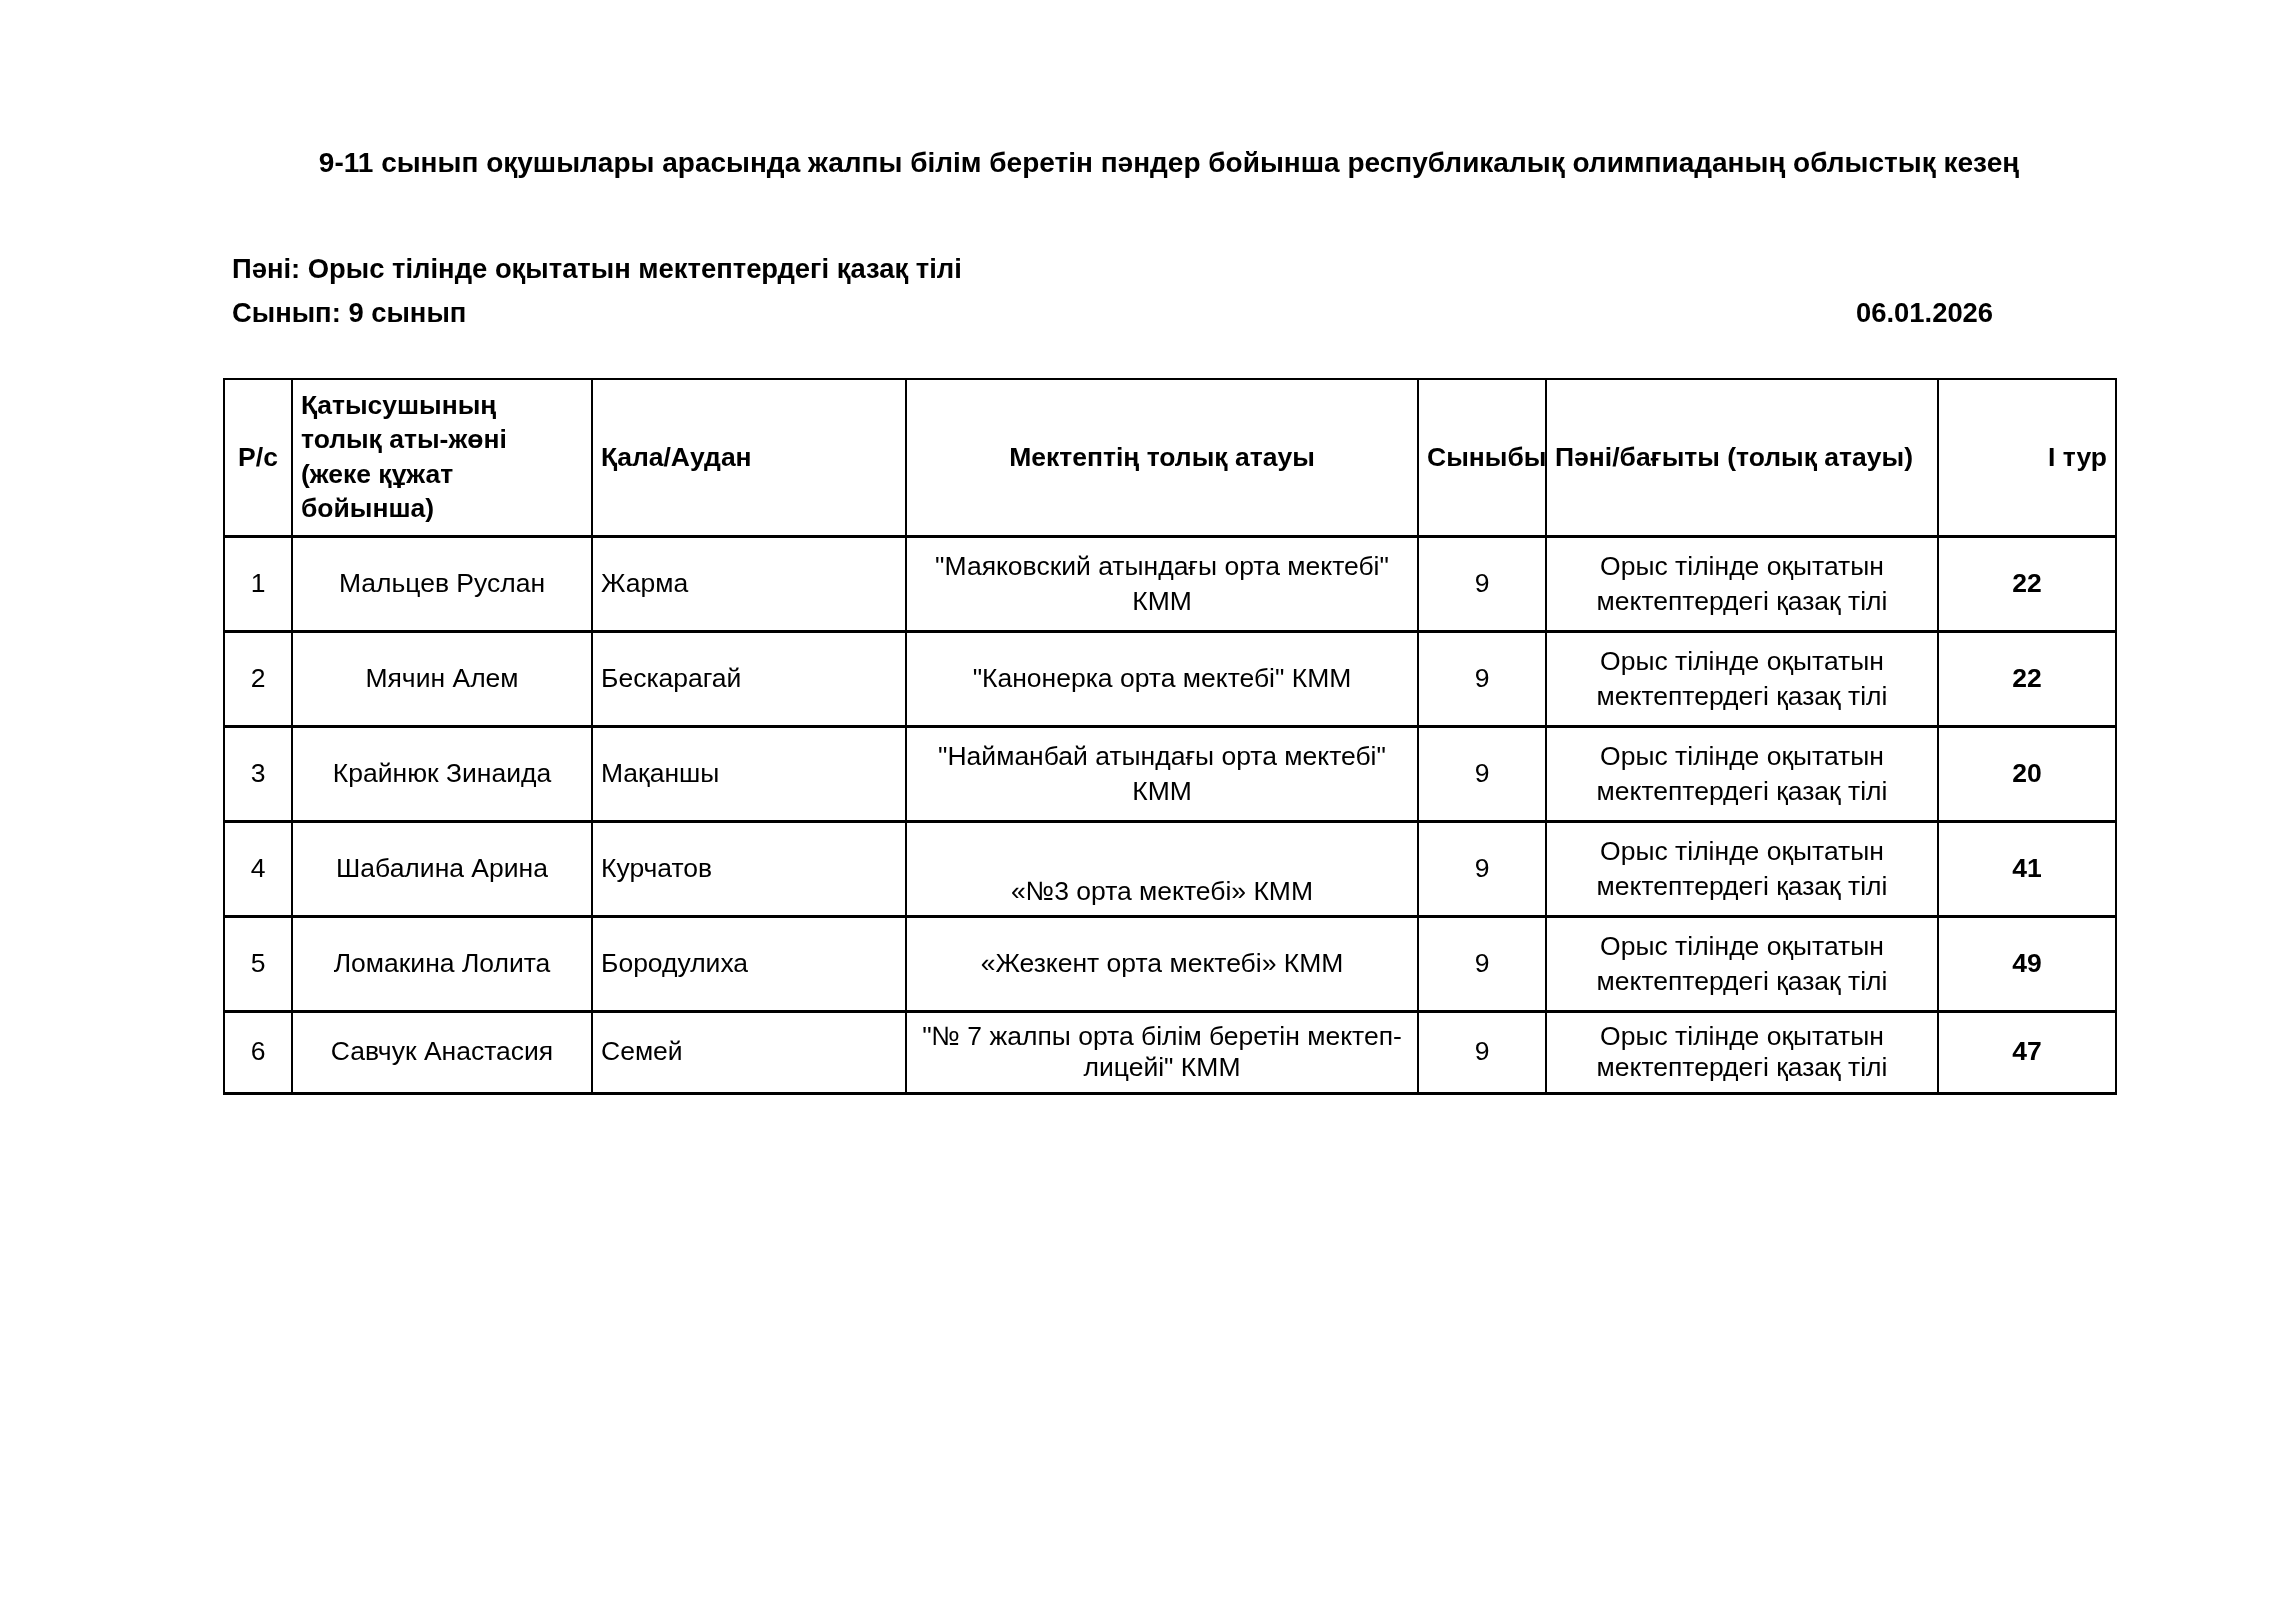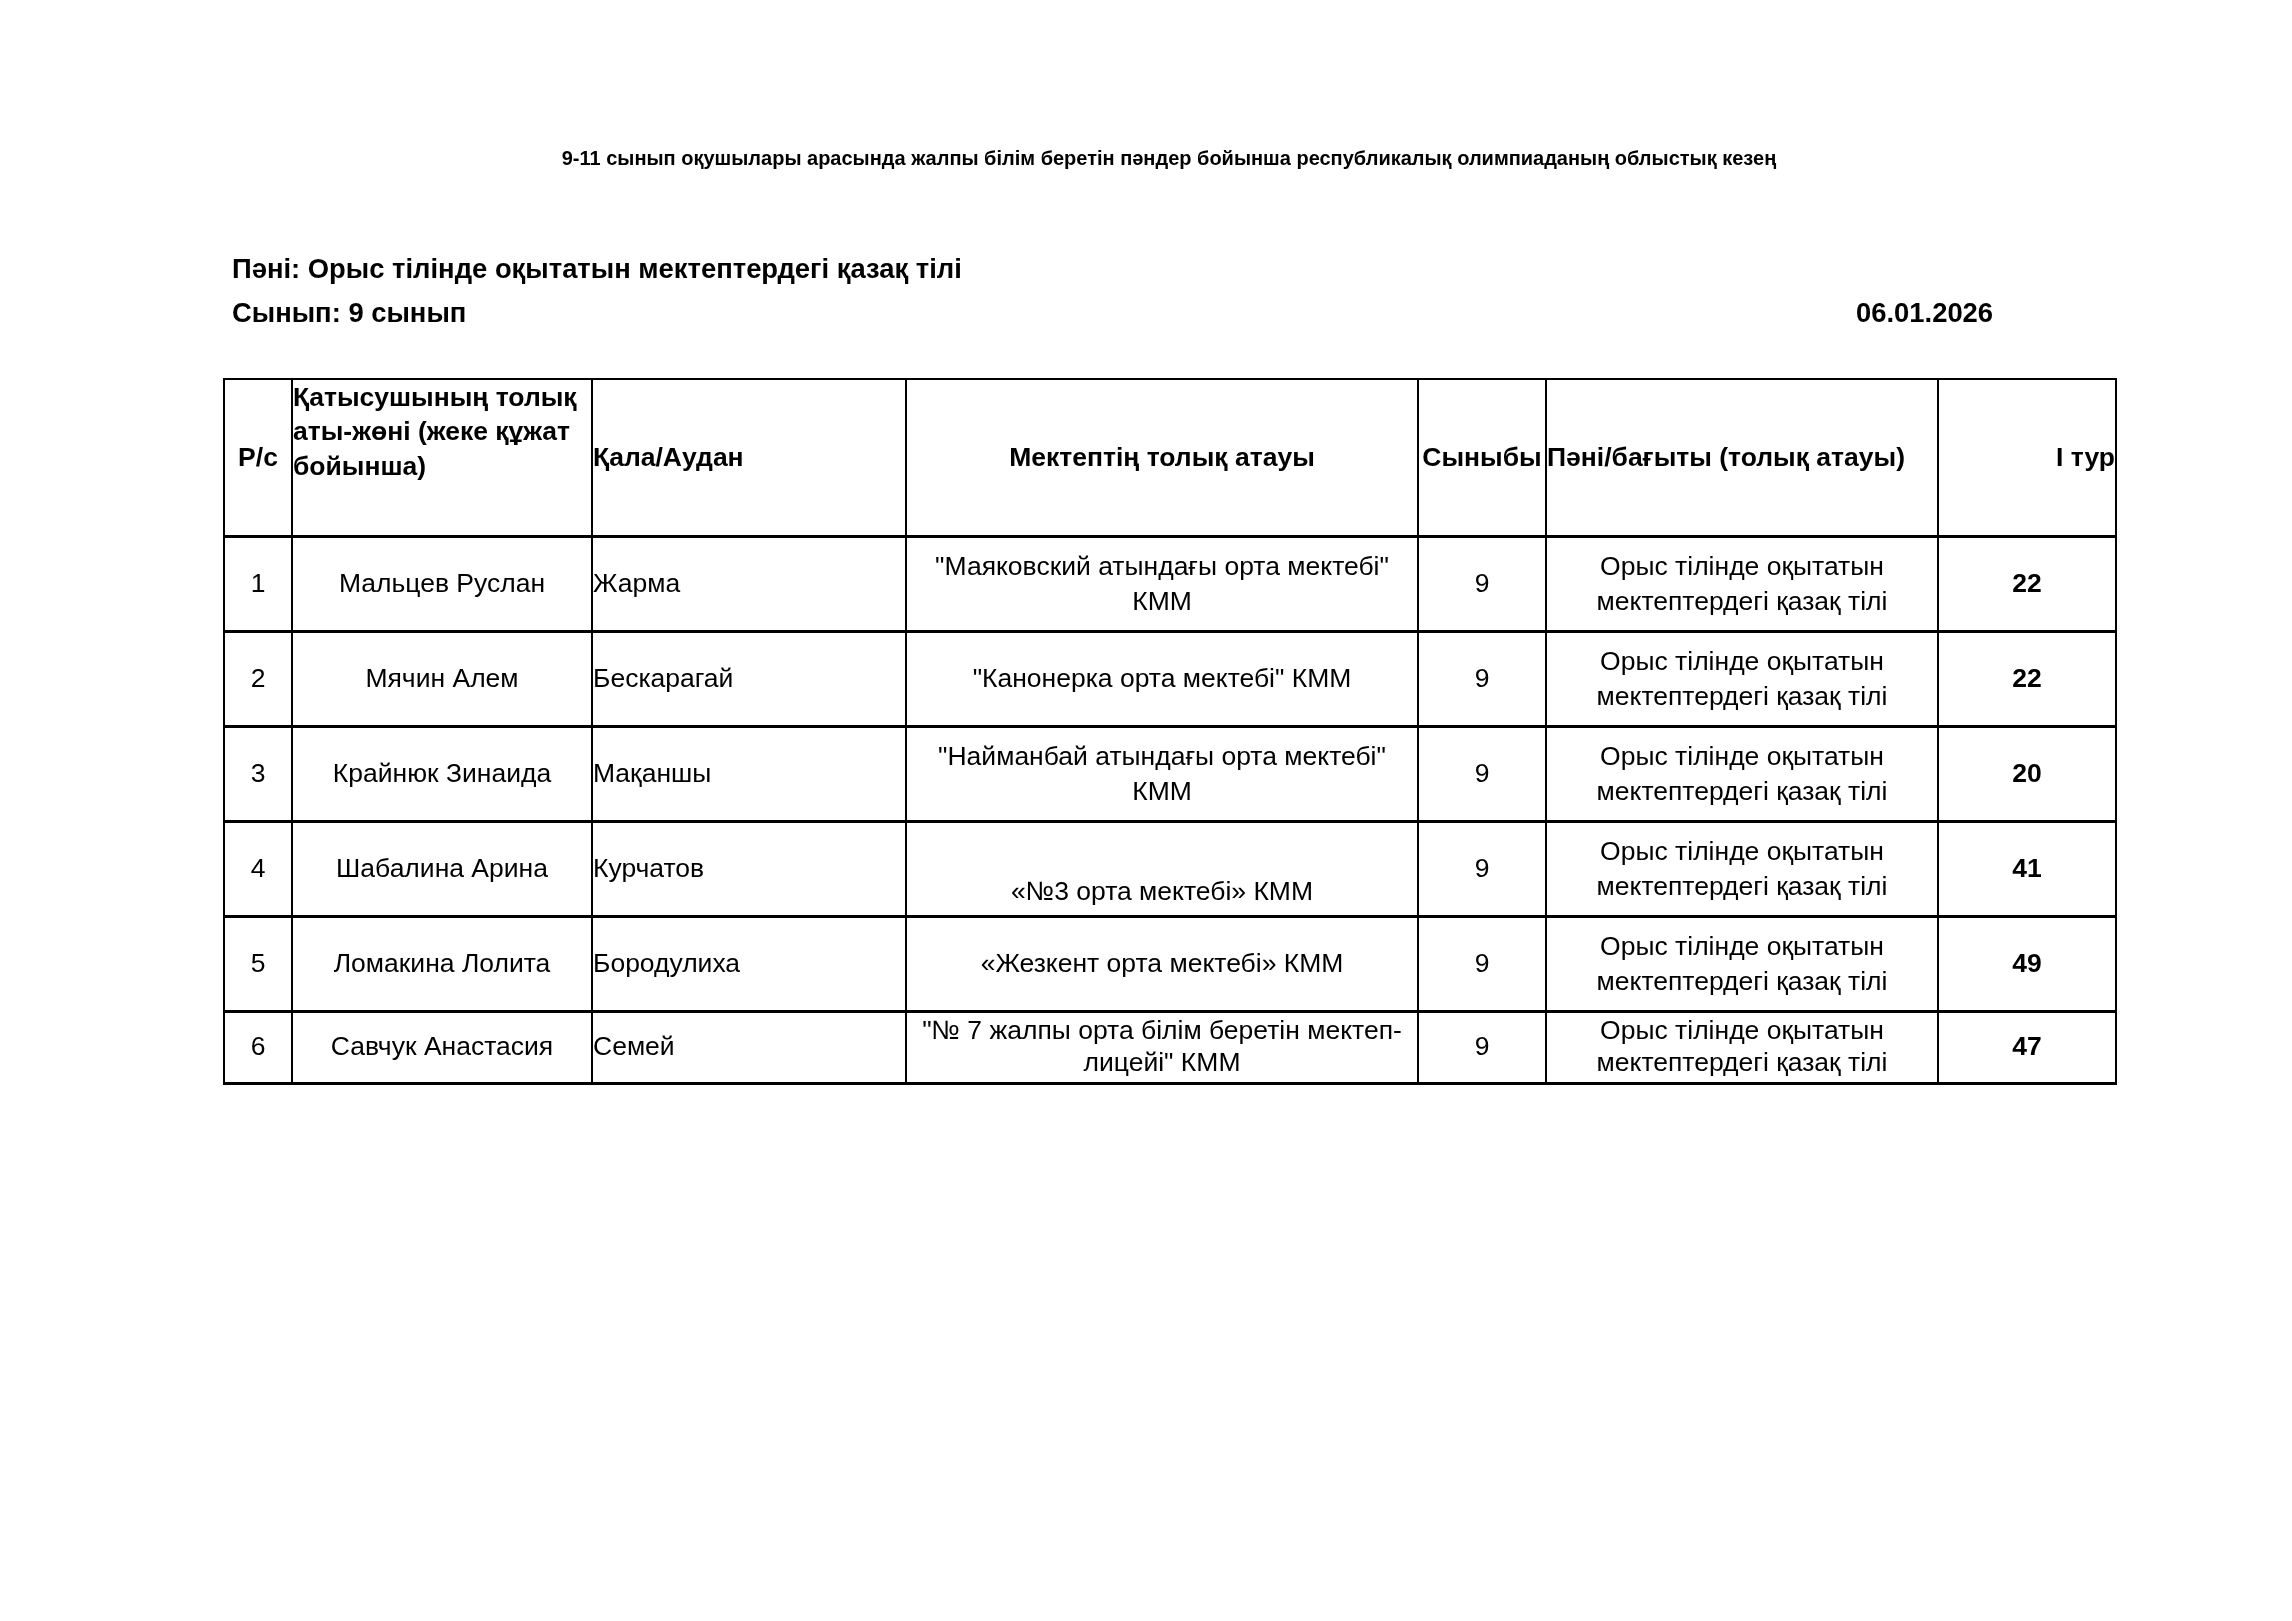--- a/index.html
+++ b/index.html
@@ -15,21 +15,21 @@
     font-family: "Liberation Sans", sans-serif;
     color: #000000;
   }
 
   .doc-title {
     position: absolute;
     left: 223px;
     top: 147px;
     width: 1892px;
     text-align: center;
-    font-size: 20px;
+    font-size: 28px;
     font-weight: bold;
     white-space: nowrap;
   }
 
   .meta-subject {
     position: absolute;
     left: 232px;
     top: 253px;
     font-size: 27.4px;
     font-weight: bold;
@@ -56,21 +56,21 @@
     width: 1892px;
     border-collapse: collapse;
     table-layout: fixed;
     font-size: 26.5px;
     line-height: 1.3;
   }
   table.results th,
   table.results td {
     border: 2.9px solid #000000;
     overflow: hidden;
-    padding: 0;
+    padding: 8px;
   }
   
   table.results tbody td {
     border-top-width: 3.9px;
     border-bottom-width: 3.9px;
   }
 
   thead tr { height: 157px; }
   tbody tr { height: 95px; }
   tbody tr:last-child { height: 72px; }

